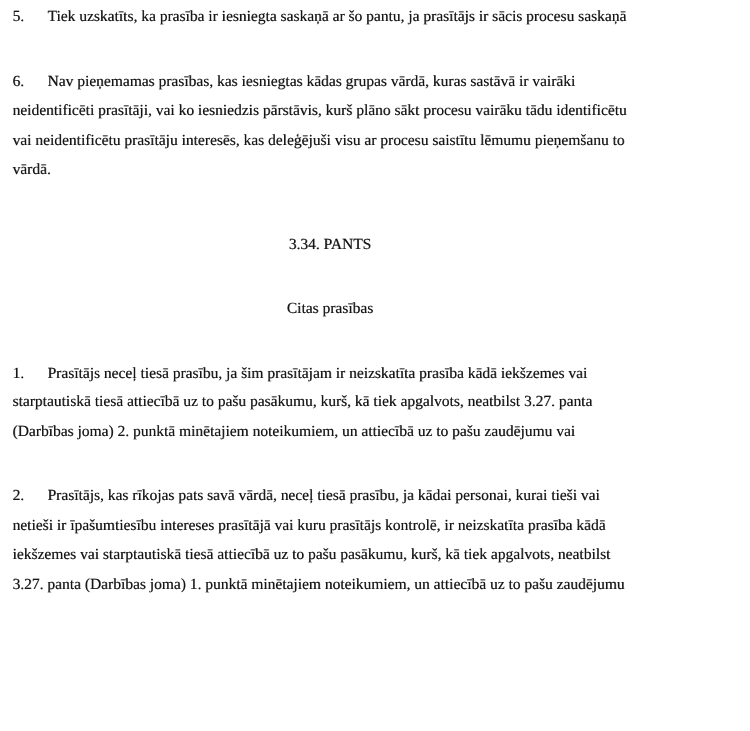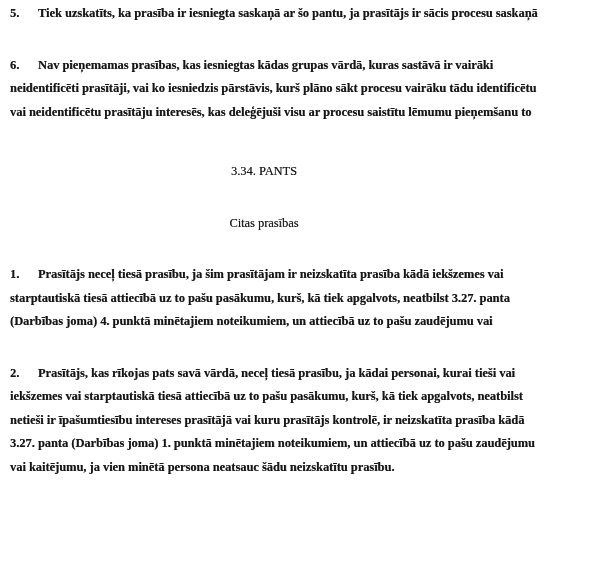--- a/index.html
+++ b/index.html
@@ -12,21 +12,21 @@
     font-size: 12.4px;
     color: #161616;
     text-shadow: 0.3px 0 0 rgba(0,0,0,0.55);
   }
   .page {
     width: 600px;
     height: 585px;
     padding: 2px 0 0 10px;
     overflow: hidden;
   }
-  .para { margin-bottom: 28px; font-weight: bold; }
+  .para { margin-bottom: 28px; }
   .line {
     line-height: 23.5px;
     height: 23.5px;
     white-space: nowrap;
   }
   .num {
     display: inline-block;
     width: 28px;
   }
   .heading {
@@ -46,33 +46,33 @@
 <div class="page">
 
   <div class="para">
     <div class="line"><span class="num">5.</span><span>Tiek uzskatīts, ka prasība ir iesniegta saskaņā ar šo pantu, ja prasītājs ir sācis procesu saskaņā</span></div>
   </div>
 
   <div class="para">
     <div class="line"><span class="num">6.</span><span>Nav pieņemamas prasības, kas iesniegtas kādas grupas vārdā, kuras sastāvā ir vairāki</span></div>
     <div class="line">neidentificēti prasītāji, vai ko iesniedzis pārstāvis, kurš plāno sākt procesu vairāku tādu identificētu</div>
     <div class="line">vai neidentificētu prasītāju interesēs, kas deleģējuši visu ar procesu saistītu lēmumu pieņemšanu to</div>
+    <div class="line">vārdā.</div>
   </div>
 
   <div class="heading article-num">3.34. PANTS</div>
 
   <div class="heading">Citas prasības</div>
 
   <div class="para">
     <div class="line"><span class="num">1.</span><span>Prasītājs neceļ tiesā prasību, ja šim prasītājam ir neizskatīta prasība kādā iekšzemes vai</span></div>
     <div class="line">starptautiskā tiesā attiecībā uz to pašu pasākumu, kurš, kā tiek apgalvots, neatbilst 3.27. panta</div>
-    <div class="line">(Darbības joma) 4. punktā minētajiem noteikumiem, un attiecībā uz to pašu zaudējumu vai</div>
+    <div class="line">(Darbības joma) 2. punktā minētajiem noteikumiem, un attiecībā uz to pašu zaudējumu vai</div>
   </div>
 
   <div class="para">
     <div class="line"><span class="num">2.</span><span>Prasītājs, kas rīkojas pats savā vārdā, neceļ tiesā prasību, ja kādai personai, kurai tieši vai</span></div>
+    <div class="line">netieši ir īpašumtiesību intereses prasītājā vai kuru prasītājs kontrolē, ir neizskatīta prasība kādā</div>
     <div class="line">iekšzemes vai starptautiskā tiesā attiecībā uz to pašu pasākumu, kurš, kā tiek apgalvots, neatbilst</div>
-    <div class="line">netieši ir īpašumtiesību intereses prasītājā vai kuru prasītājs kontrolē, ir neizskatīta prasība kādā</div>
     <div class="line">3.27. panta (Darbības joma) 1. punktā minētajiem noteikumiem, un attiecībā uz to pašu zaudējumu</div>
-    <div class="line">vai kaitējumu, ja vien minētā persona neatsauc šādu neizskatītu prasību.</div>
   </div>
 
 </div>
 
 </body></html>

